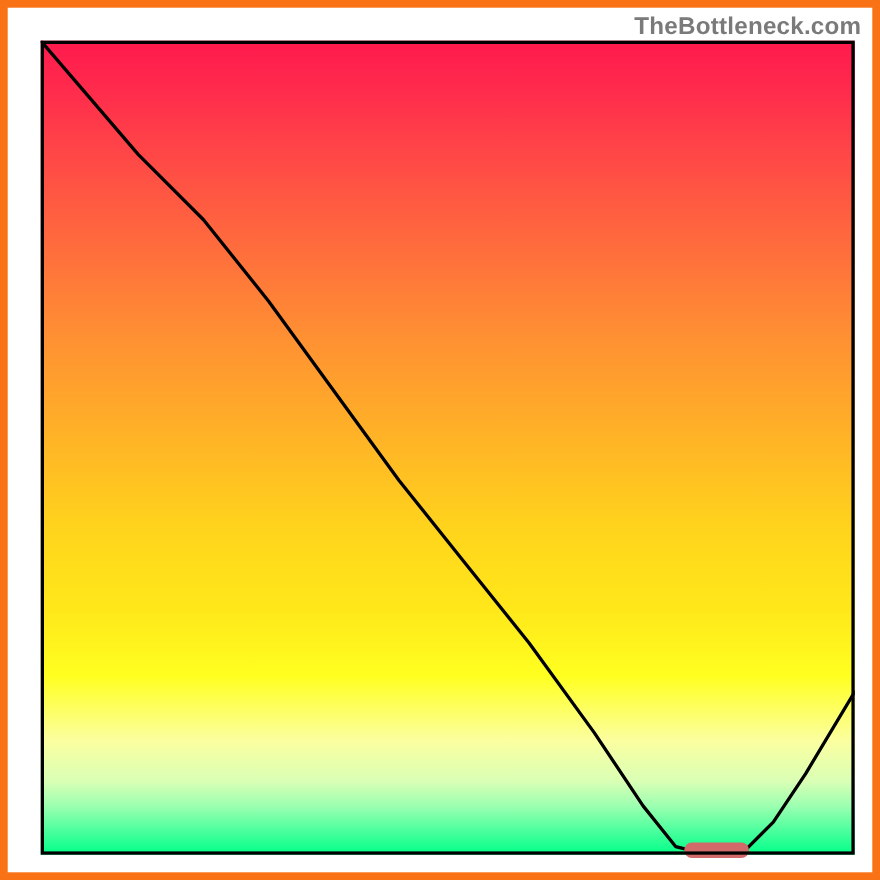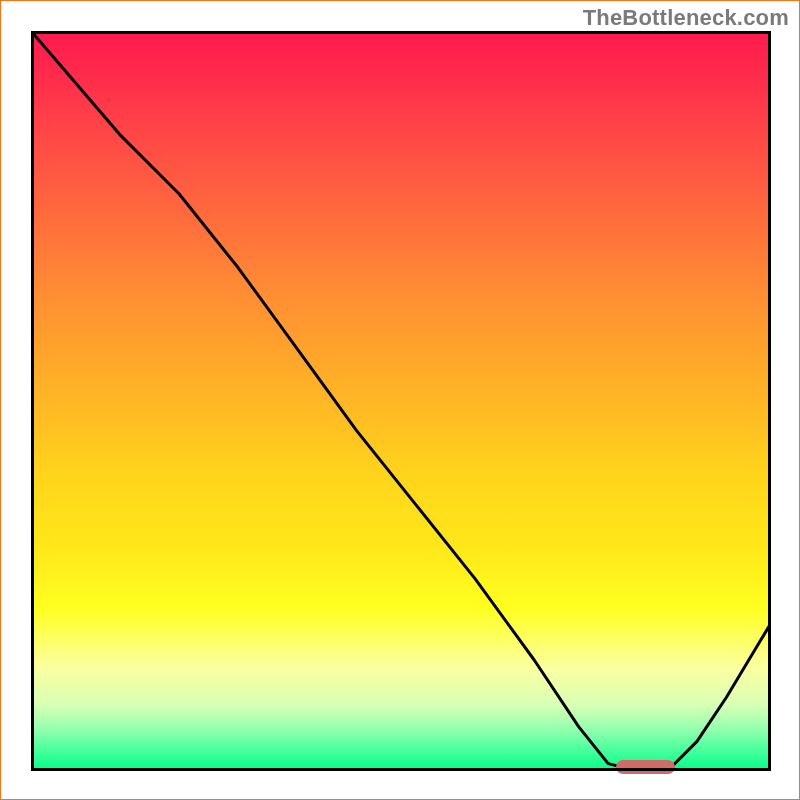--- a/index.html
+++ b/index.html
@@ -12,21 +12,21 @@
     position: relative;
     overflow: hidden;
   }
   .outer-frame {
     position: absolute;
     left: 0;
     top: 0;
     width: 800px;
     height: 800px;
     box-sizing: border-box;
-    border: 1px solid #f97316;
+    border: 7px solid #f97316;
   }
   .watermark {
     position: absolute;
     top: 4px;
     right: 10px;
     font-size: 22px;
     font-weight: 600;
     color: #7a7a7a;
     letter-spacing: 0.2px;
     font-family: Arial, Helvetica, sans-serif;

